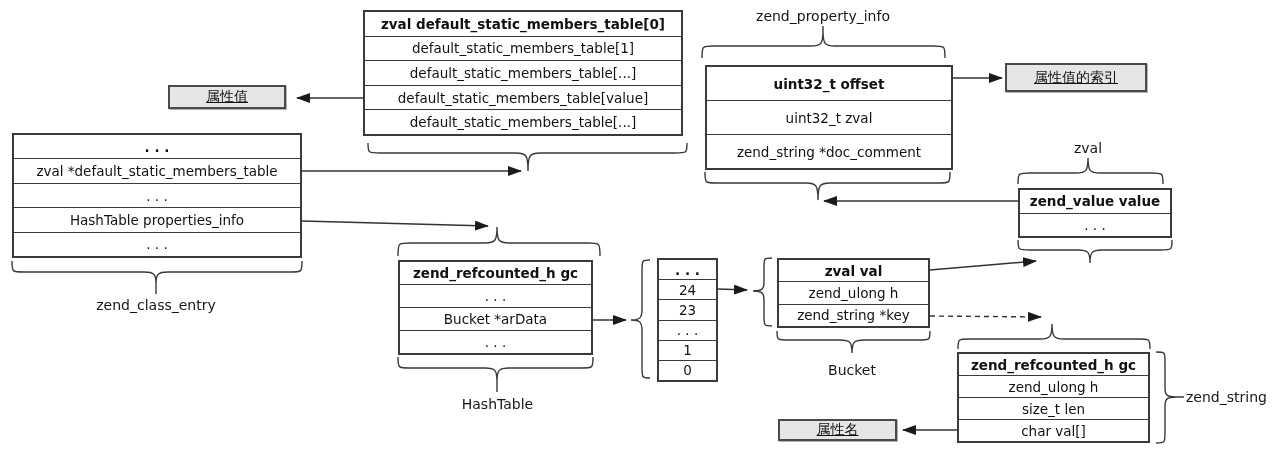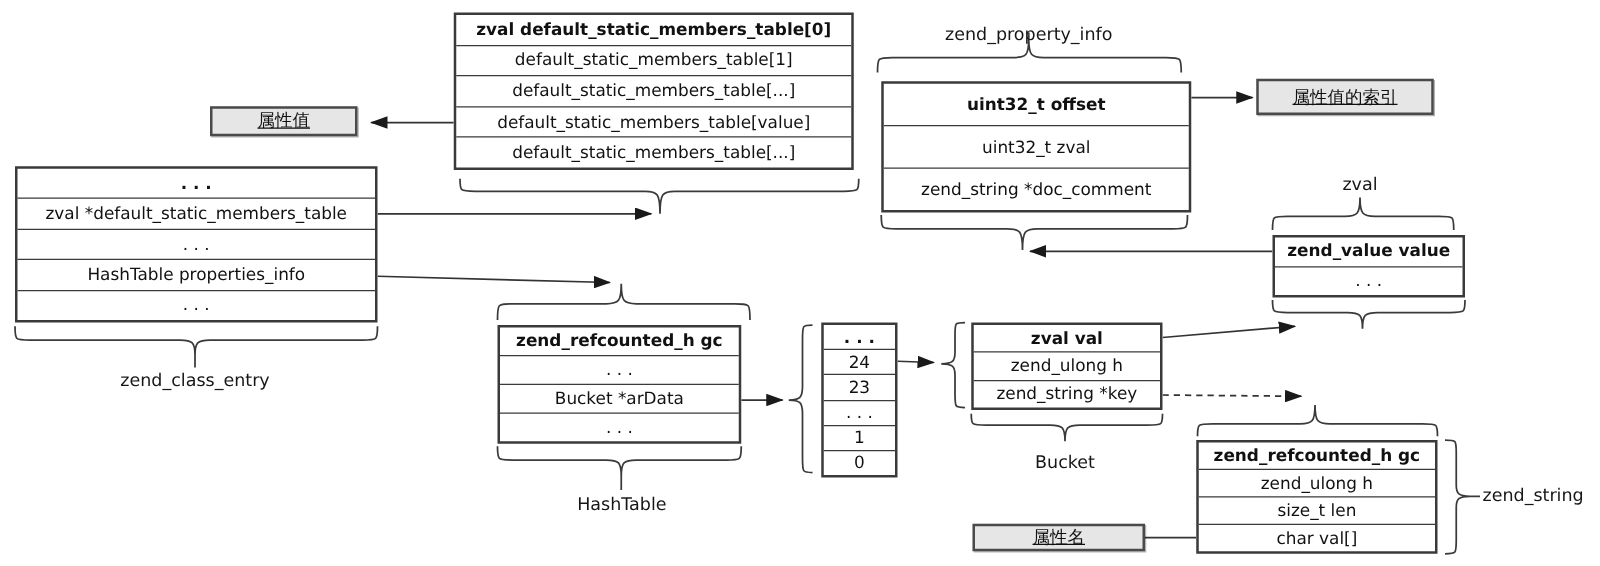--- a/index.html
+++ b/index.html
@@ -126,22 +126,22 @@
 
   <div class="tbl" style="left:957px;top:352px;width:193px;height:91px">
     <div class="row">zend_refcounted_h gc</div>
     <div class="row">zend_ulong h</div>
     <div class="row">size_t len</div>
     <div class="row">char val[]</div>
   </div>
 
   <div class="gbox" style="left:168px;top:85px;width:118px;height:24px">属性值</div>
   <div class="gbox" style="left:1005px;top:63px;width:142px;height:29px">属性值的索引</div>
-  <div class="gbox" style="left:778px;top:419px;width:138px;height:22px">属性名</div>
+  <div class="gbox" style="left:778px;top:419px;width:119px;height:22px">属性名</div>
 
-  <div class="lbl" style="left:740px;top:20px;width:166px">zend_property_info</div>
+  <div class="lbl" style="left:740px;top:8px;width:166px">zend_property_info</div>
   <div class="lbl" style="left:1058px;top:140px;width:60px">zval</div>
   <div class="lbl" style="left:91px;top:297px;width:130px">zend_class_entry</div>
   <div class="lbl" style="left:450px;top:396px;width:95px">HashTable</div>
   <div class="lbl" style="left:824px;top:362px;width:56px">Bucket</div>
   <div class="lbl left" style="left:1186px;top:389px;width:92px">zend_string</div>
 
 </div>
 
 </body></html>

